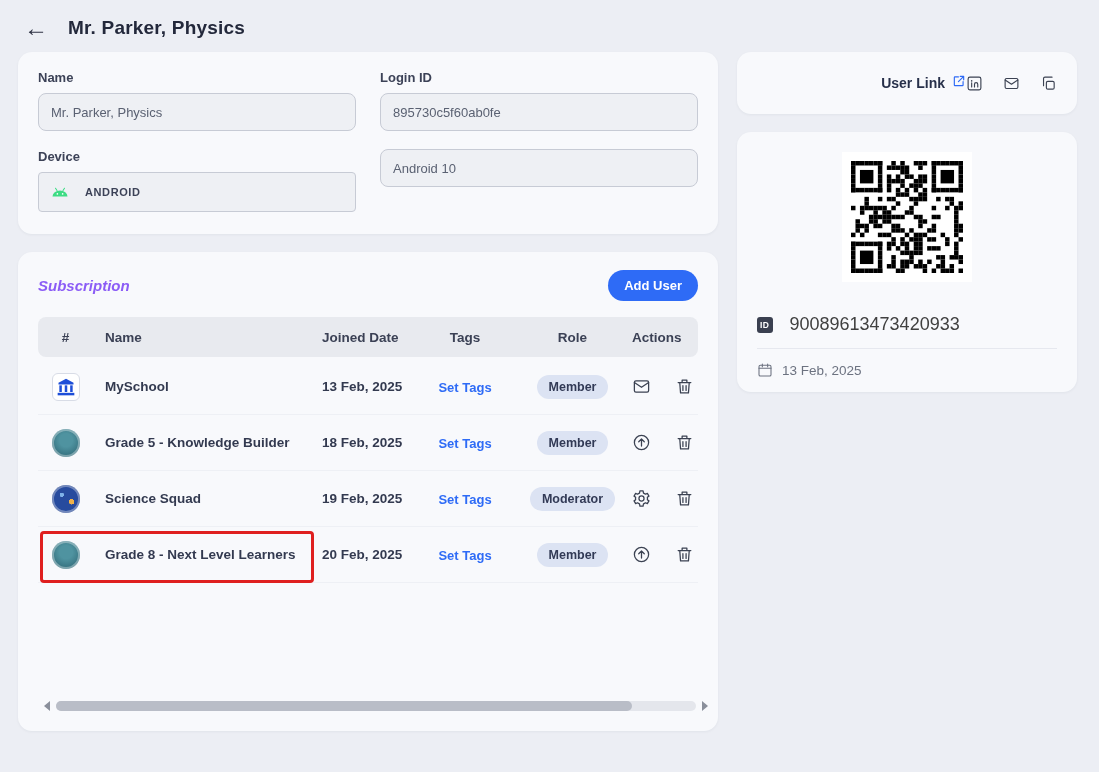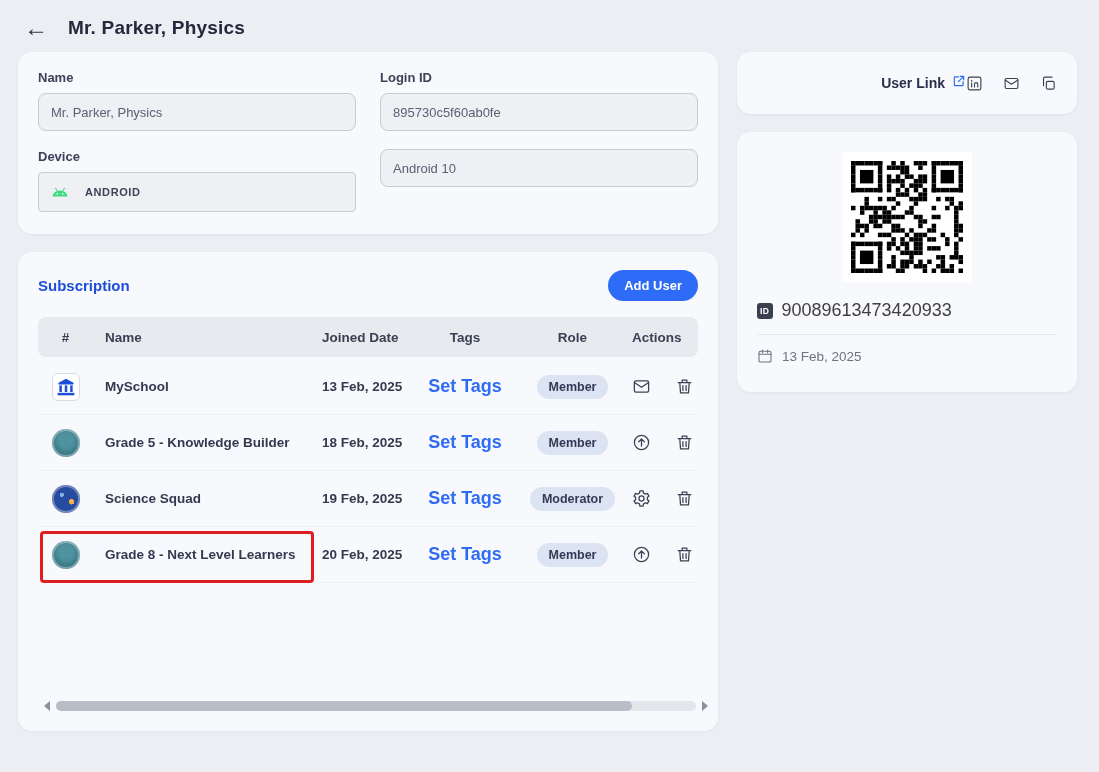--- a/index.html
+++ b/index.html
@@ -30,21 +30,21 @@
   }
   .device-box {
     width:100%; height:40px; background:#eef0f4; border:1px solid #c7cbd5; border-radius:4px;
     display:flex; align-items:center; gap:16px; padding:14px 12px;
   }
   .device-text { font-size:11px; font-weight:700; letter-spacing:.6px; color:#3c4257; }
 
   
   .subs-card { padding:18px 20px; height:479px; position:relative; display:flex; flex-direction:column; }
   .subs-head { display:flex; align-items:center; justify-content:space-between; margin-bottom:16px; }
-  .subs-title { font-size:15px; font-weight:700; color:#1d4ed8; }
+  .subs-title { font-size:15px; font-weight:700; color:#8b5cf6;font-style:italic; }
   .add-user-btn {
     background:#2e6bf6; color:#fff; border:none; border-radius:18px; padding:8px 16px;
     font-size:13px; font-weight:600; cursor:pointer; font-family:"Liberation Sans", sans-serif;
   }
   .thead {
     display:grid; grid-template-columns:55px 210px 112px 100px 115px 68px;
     background:#e8eaef; border-radius:8px; height:40px; align-items:center;
     font-size:13.5px; font-weight:700; color:#3b4155; margin-bottom:2px;
   }
   .thead .th-num { text-align:center; }
@@ -64,21 +64,21 @@
   .row-avatar { width:28px; height:28px; display:inline-block; }
   .av-circle { border-radius:50%; box-shadow:inset 0 0 0 2px rgba(255,255,255,.35); }
   .av-grade { background:radial-gradient(circle at 50% 40%, #4f93a0 30%, #35707e 75%); }
   .av-science { background:radial-gradient(circle at 35% 35%, #7fb2e8 8%, transparent 9%),
                 radial-gradient(circle at 70% 60%, #f0b24a 10%, transparent 11%),
                 radial-gradient(circle at 50% 50%, #274b9e 60%, #16306e 100%); }
   .av-school { background:#fff; border:1px solid #d8dce6; border-radius:6px; display:flex; align-items:center; justify-content:center; }
   .cell-name { font-size:13.5px; font-weight:700; color:#333a50; padding-left:12px; }
   .cell-date { font-size:13.5px; font-weight:700; color:#333a50; padding-left:19px; white-space:nowrap; }
   .cell-tags { text-align:center; }
-  .set-tags-link { color:#2e6bf6; font-size:18px; font-weight:600; text-decoration:none; cursor:pointer; }
+  .set-tags-link { color:#2e6bf6; font-size:13px; font-weight:600; text-decoration:none; cursor:pointer; }
   .cell-role { text-align:center; }
   .role-badge { display:inline-block; background:#dce3f3; color:#323a56; font-size:12.5px; font-weight:600; padding:5px 12px; border-radius:12px; }
   .cell-actions { display:flex; gap:24px; align-items:center; padding-left:2px; }
   .icon-btn { background:none; border:none; cursor:pointer; padding:0; color:#3b4252; display:flex; align-items:center; }
   .icon-btn svg { width:19px; height:19px; stroke:currentColor; fill:none; stroke-width:1.6; stroke-linecap:round; stroke-linejoin:round; }
   
   .hscroll { position:absolute; left:26px; right:10px; bottom:20px; display:flex; align-items:center; gap:6px; }
   .scroll-arrow { width:0; height:0; border-top:5px solid transparent; border-bottom:5px solid transparent; cursor:pointer; }
   .scroll-arrow.left { border-right:6px solid #8a8f9b; }
   .scroll-arrow.right { border-left:6px solid #8a8f9b; }
@@ -95,21 +95,21 @@
   .link-card { padding:0 20px; height:62px; display:flex; align-items:center; justify-content:flex-end; margin-bottom:18px; }
   .link-title-wrap { display:flex; align-items:center; gap:7px; }
   .link-title { font-size:14px; font-weight:700; color:#27304a; }
   .ext-icon svg { width:14px; height:14px; stroke:#2e6bf6; fill:none; stroke-width:2; stroke-linecap:round; stroke-linejoin:round; }
   .link-icons { display:flex; gap:20px; }
   .link-icons .icon-btn svg { width:17px; height:17px; }
 
   .qr-card { padding:20px; height:260px; }
   .qr-wrap { display:flex; justify-content:center; }
   .qr-tile { background:#fff; padding:9px; width:130px; height:130px; }
-  .id-row { display:flex; align-items:center; gap:9px; margin-top:18px; }
+  .id-row { display:flex; align-items:center; gap:17px; margin-top:32px; }
   .id-chip { background:#3a4050; color:#fff; font-size:8.5px; font-weight:700; padding:3px 3px; border-radius:3px; letter-spacing:.5px; }
   .id-value { font-size:18px; color:#404040; }
   .date-row { display:flex; align-items:center; gap:9px; margin-top:13px; padding-top:13px; border-top:1px solid #e6e8ef; }
   .date-row svg { width:16px; height:16px; stroke:#6c7280; fill:none; stroke-width:1.6; stroke-linecap:round; }
   .date-value { font-size:13.5px; color:#6c7280; }
 </style>
 </head>
 <body>
 
 <div class="top-header">

